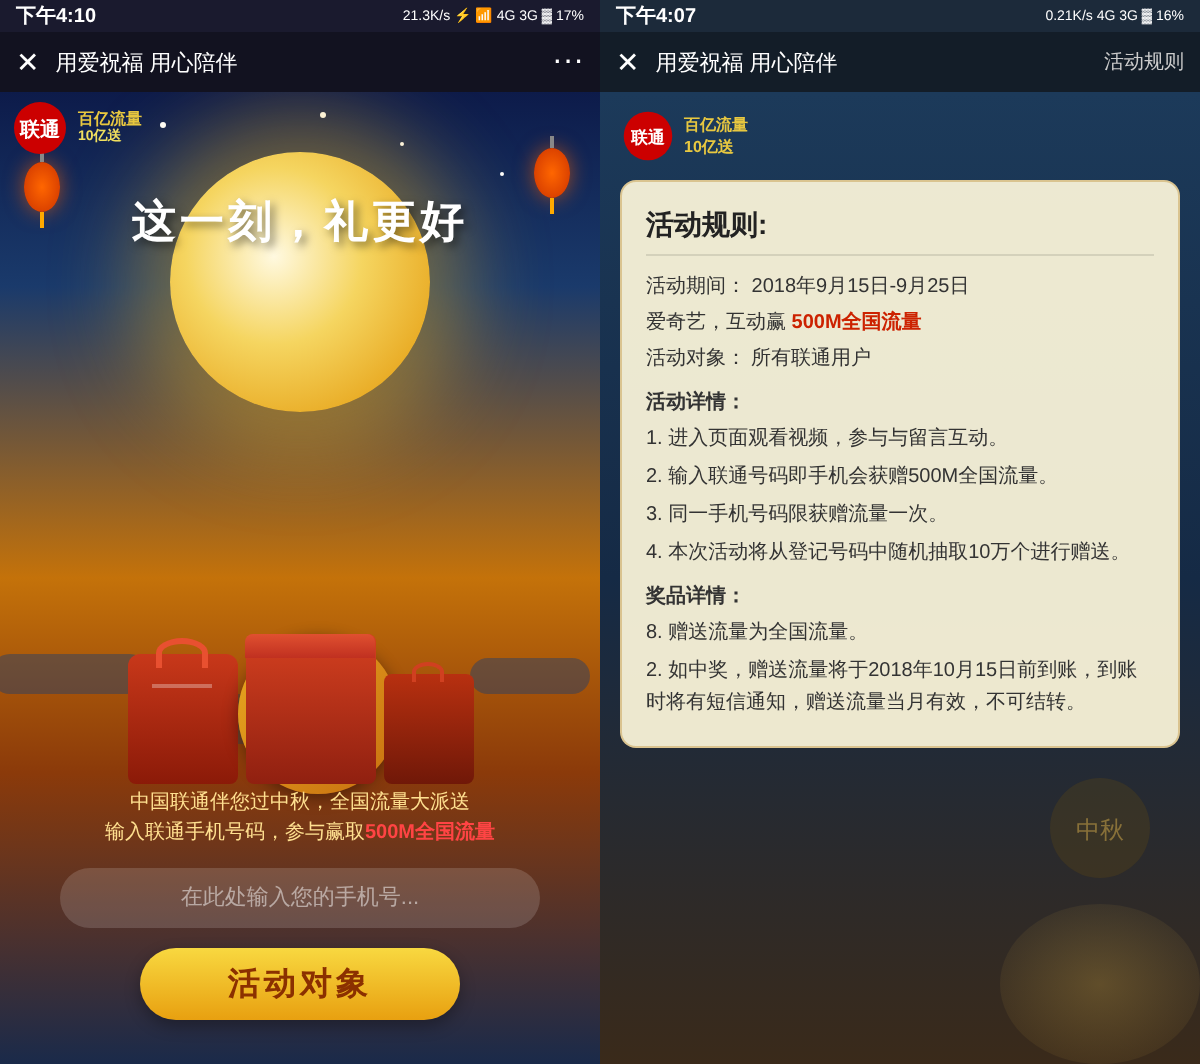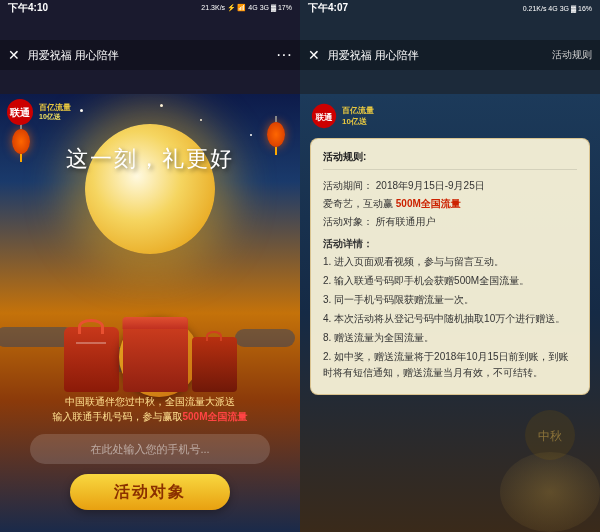--- a/index.html
+++ b/index.html
@@ -27,21 +27,20 @@
     .status-bar .icons { display: flex; gap: 2px; align-items: center; font-size: 8px; }
 
     
     .panel {
       width: 324px;
       height: 532px;
       display: flex;
       flex-direction: column;
       overflow: hidden;
       position: relative;
-      gap: 24px;
     }
 
     .panel-left { background: #1a1a2e; }
     .panel-right { background: #1c2a3a; }
 
     
     .nav-bar {
       display: flex;
       align-items: center;
       padding: 4px 8px;
@@ -97,21 +96,21 @@
     }
 
     
     .main-title {
       position: absolute;
       top: 50px;
       left: 50%;
       transform: translateX(-50%);
       color: #fff;
       font-size: 22px;
-      font-weight: normal;
+      font-weight: bold;
       white-space: nowrap;
       text-shadow: 2px 2px 4px rgba(0,0,0,0.5);
       z-index: 10;
       letter-spacing: 2px;
     }
 
     
     .gifts-area {
       position: absolute;
       bottom: 140px;
@@ -303,21 +302,21 @@
     .rules-box {
       background: rgba(255, 248, 220, 0.92);
       border-radius: 8px;
       padding: 10px 12px;
       color: #333;
       font-size: 10px;
       line-height: 1.6;
       border: 1px solid rgba(200, 160, 80, 0.5);
     }
     .rules-title {
-      font-size: 10px;
+      font-size: 14px;
       font-weight: bold;
       color: #222;
       margin-bottom: 8px;
       border-bottom: 1px solid rgba(0,0,0,0.1);
       padding-bottom: 4px;
     }
     .rules-section-title {
       font-weight: bold;
       color: #333;
       margin-top: 6px;
@@ -467,20 +466,21 @@
         <span>活动对象：</span>
         <span>所有联通用户</span>
       </div>
 
       <div class="rules-section-title">活动详情：</div>
       <div class="rules-item">1. 进入页面观看视频，参与与留言互动。</div>
       <div class="rules-item">2. 输入联通号码即手机会获赠500M全国流量。</div>
       <div class="rules-item">3. 同一手机号码限获赠流量一次。</div>
       <div class="rules-item">4. 本次活动将从登记号码中随机抽取10万个进行赠送。</div>
 
+      <div class="rules-section-title">奖品详情：</div>
       <div class="rules-item">8. 赠送流量为全国流量。</div>
       <div class="rules-item">2. 如中奖，赠送流量将于2018年10月15日前到账，到账时将有短信通知，赠送流量当月有效，不可结转。</div>
     </div>
 
     <div style="margin-top:10px;text-align:right;opacity:0.6;">
       <svg width="80" height="60" viewBox="0 0 80 60">
         <circle cx="40" cy="30" r="25" fill="radial-gradient(#f5d560,#e8a820)" opacity="0.3"></circle>
         <ellipse cx="40" cy="30" rx="25" ry="25" fill="#e8a820" opacity="0.2"></ellipse>
         <text x="40" y="35" text-anchor="middle" fill="#c8a040" font-size="12">中秋</text>
       </svg>

